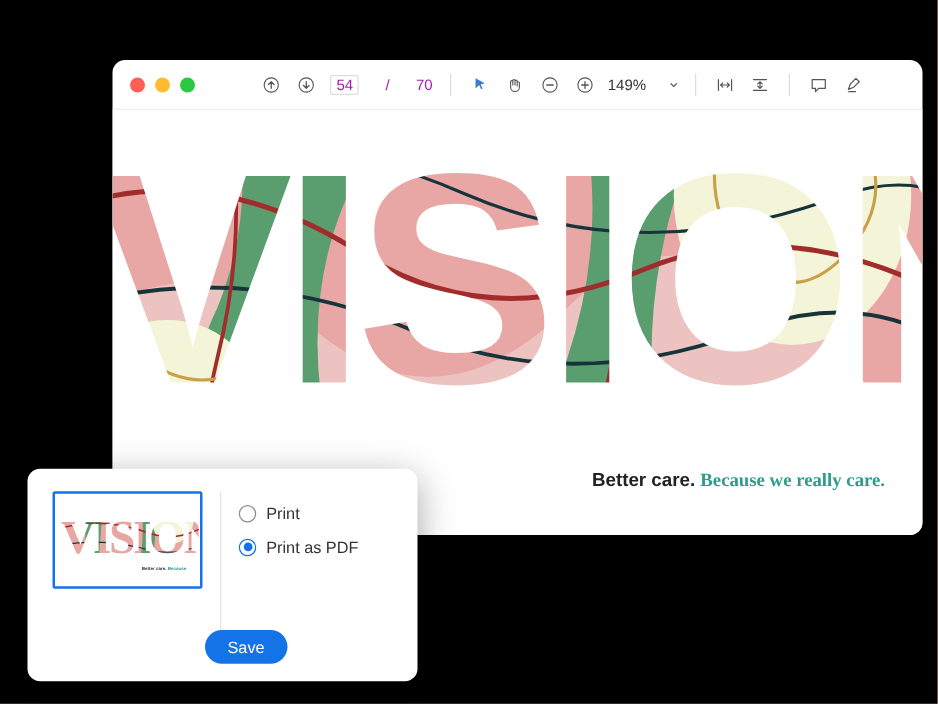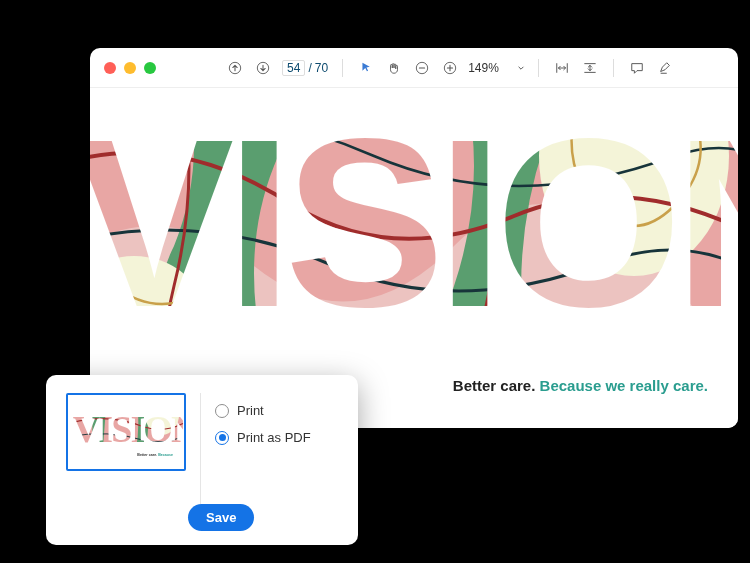--- a/index.html
+++ b/index.html
@@ -43,22 +43,22 @@
     color: #4b4b4b;
     font-size: 12px;
   }
   .tbtn {
     width: 22px; height: 22px;
     display: flex; align-items: center; justify-content: center;
     color: #555;
     border-radius: 3px;
   }
   .page-counter {
-    display: flex; align-items: center; gap: 3px;
-    font-size: 12px; color: #0c4a6e;
+    display: flex; align-items: center; gap: 21px;
+    font-size: 12px; color: #a21caf;
     margin: 0 2px;
   }
   .page-counter .cur {
     border: 1px solid #ddd; padding: 0 4px; border-radius: 2px; min-width: 20px; text-align: center;
   }
   .zoom {
     display: flex; align-items: center; gap: 18px;
     font-size: 12px; color: #333;
     border: 1px solid transparent;
   }
@@ -91,35 +91,34 @@
     letter-spacing: -8px;
   }
   .tagline {
     position: absolute;
     right: 30px;
     bottom: 34px;
     font-size: 15px;
     font-weight: 700;
     color: #222;
   }
-  .tagline .accent { font-weight: 700; }
+  .tagline .accent { font-weight: 700; font-family: Liberation Serif, serif; }
   
   .dialog {
     position: absolute;
     left: 22px;
     top: 375px;
     width: 312px;
     height: 170px;
     background: #fff;
     border-radius: 10px;
     box-shadow: 0 8px 30px rgba(0,0,0,0.35);
     padding: 18px 4px 16px 20px;
     display: flex;
     gap: 14px;
-    margin-left: 24px;
   }
   .thumb {
     width: 120px; height: 78px;
     border: 2px solid #1473e6;
     border-radius: 2px;
     position: relative;
     overflow: hidden;
     background: #fff;
     flex-shrink: 0;
   }
@@ -143,21 +142,21 @@
   }
   .radio.selected { border-color: #1473e6; }
   .radio.selected::after { content: ""; width: 7px; height: 7px; border-radius: 50%; background: #1473e6; }
   .save-btn {
     position: absolute;
     left: 142px;
     bottom: 14px;
     background: #1473e6;
     color: #fff;
     font-size: 13px;
-    font-weight: 700;
+    font-weight: 400;
     border: none;
     border-radius: 16px;
     padding: 6px 18px;
     cursor: pointer;
   }
 </style>
 </head>
 <body>
 
 <div class="main-window">

